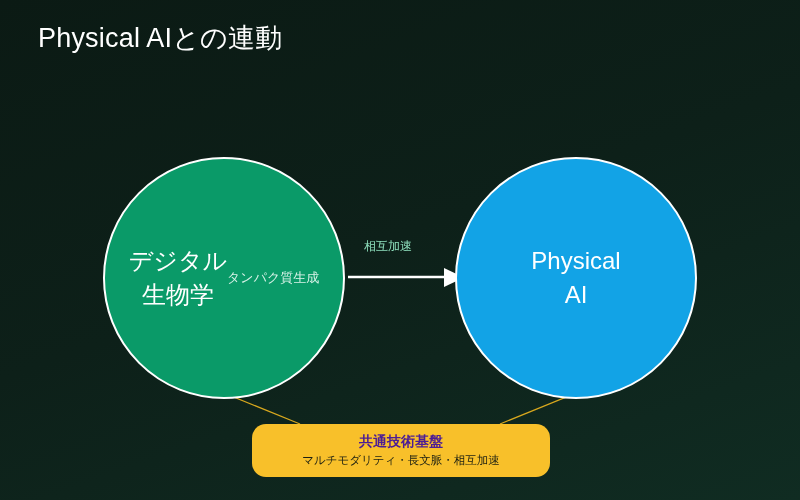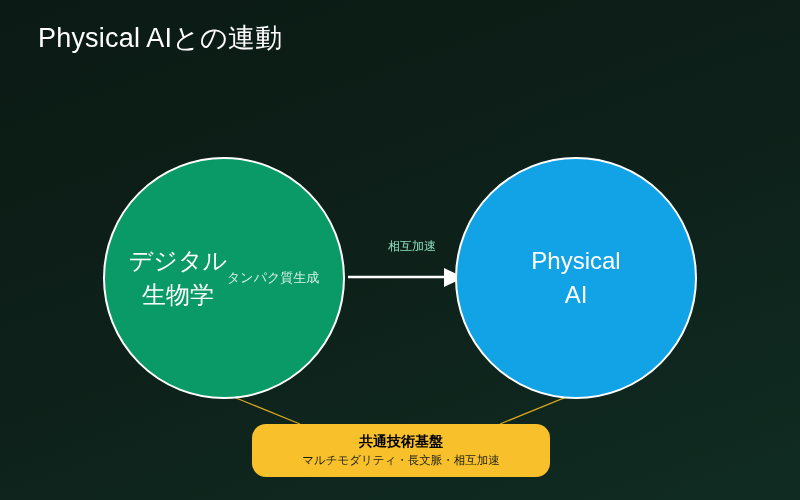--- a/index.html
+++ b/index.html
@@ -79,21 +79,21 @@
     color: #eafaf3;
     opacity: 0.93;
   }
   #circle-physical-ai .node-sub {
     color: #eaf7ff;
   }
 
   
   #arrow-label {
     position: absolute;
-    left: 356px;
+    left: 332px;
     top: 238px;
     width: 112px;
     text-align: center;
     font-size: 12px;
     color: #8fe0bd;
     white-space: nowrap;
   }
 
   
   #foundation-box {
@@ -106,21 +106,21 @@
     border-radius: 14px;
     display: flex;
     flex-direction: column;
     align-items: center;
     justify-content: center;
     text-align: center;
   }
   #foundation-title {
     font-size: 14px;
     font-weight: bold;
-    color: #000000;
+    color: #4c1d95;
     line-height: 1.2;
   }
   #foundation-sub {
     margin-top: 4px;
     font-size: 11.5px;
     color: #1d2012;
     line-height: 1.2;
     white-space: nowrap;
   }
 </style>

